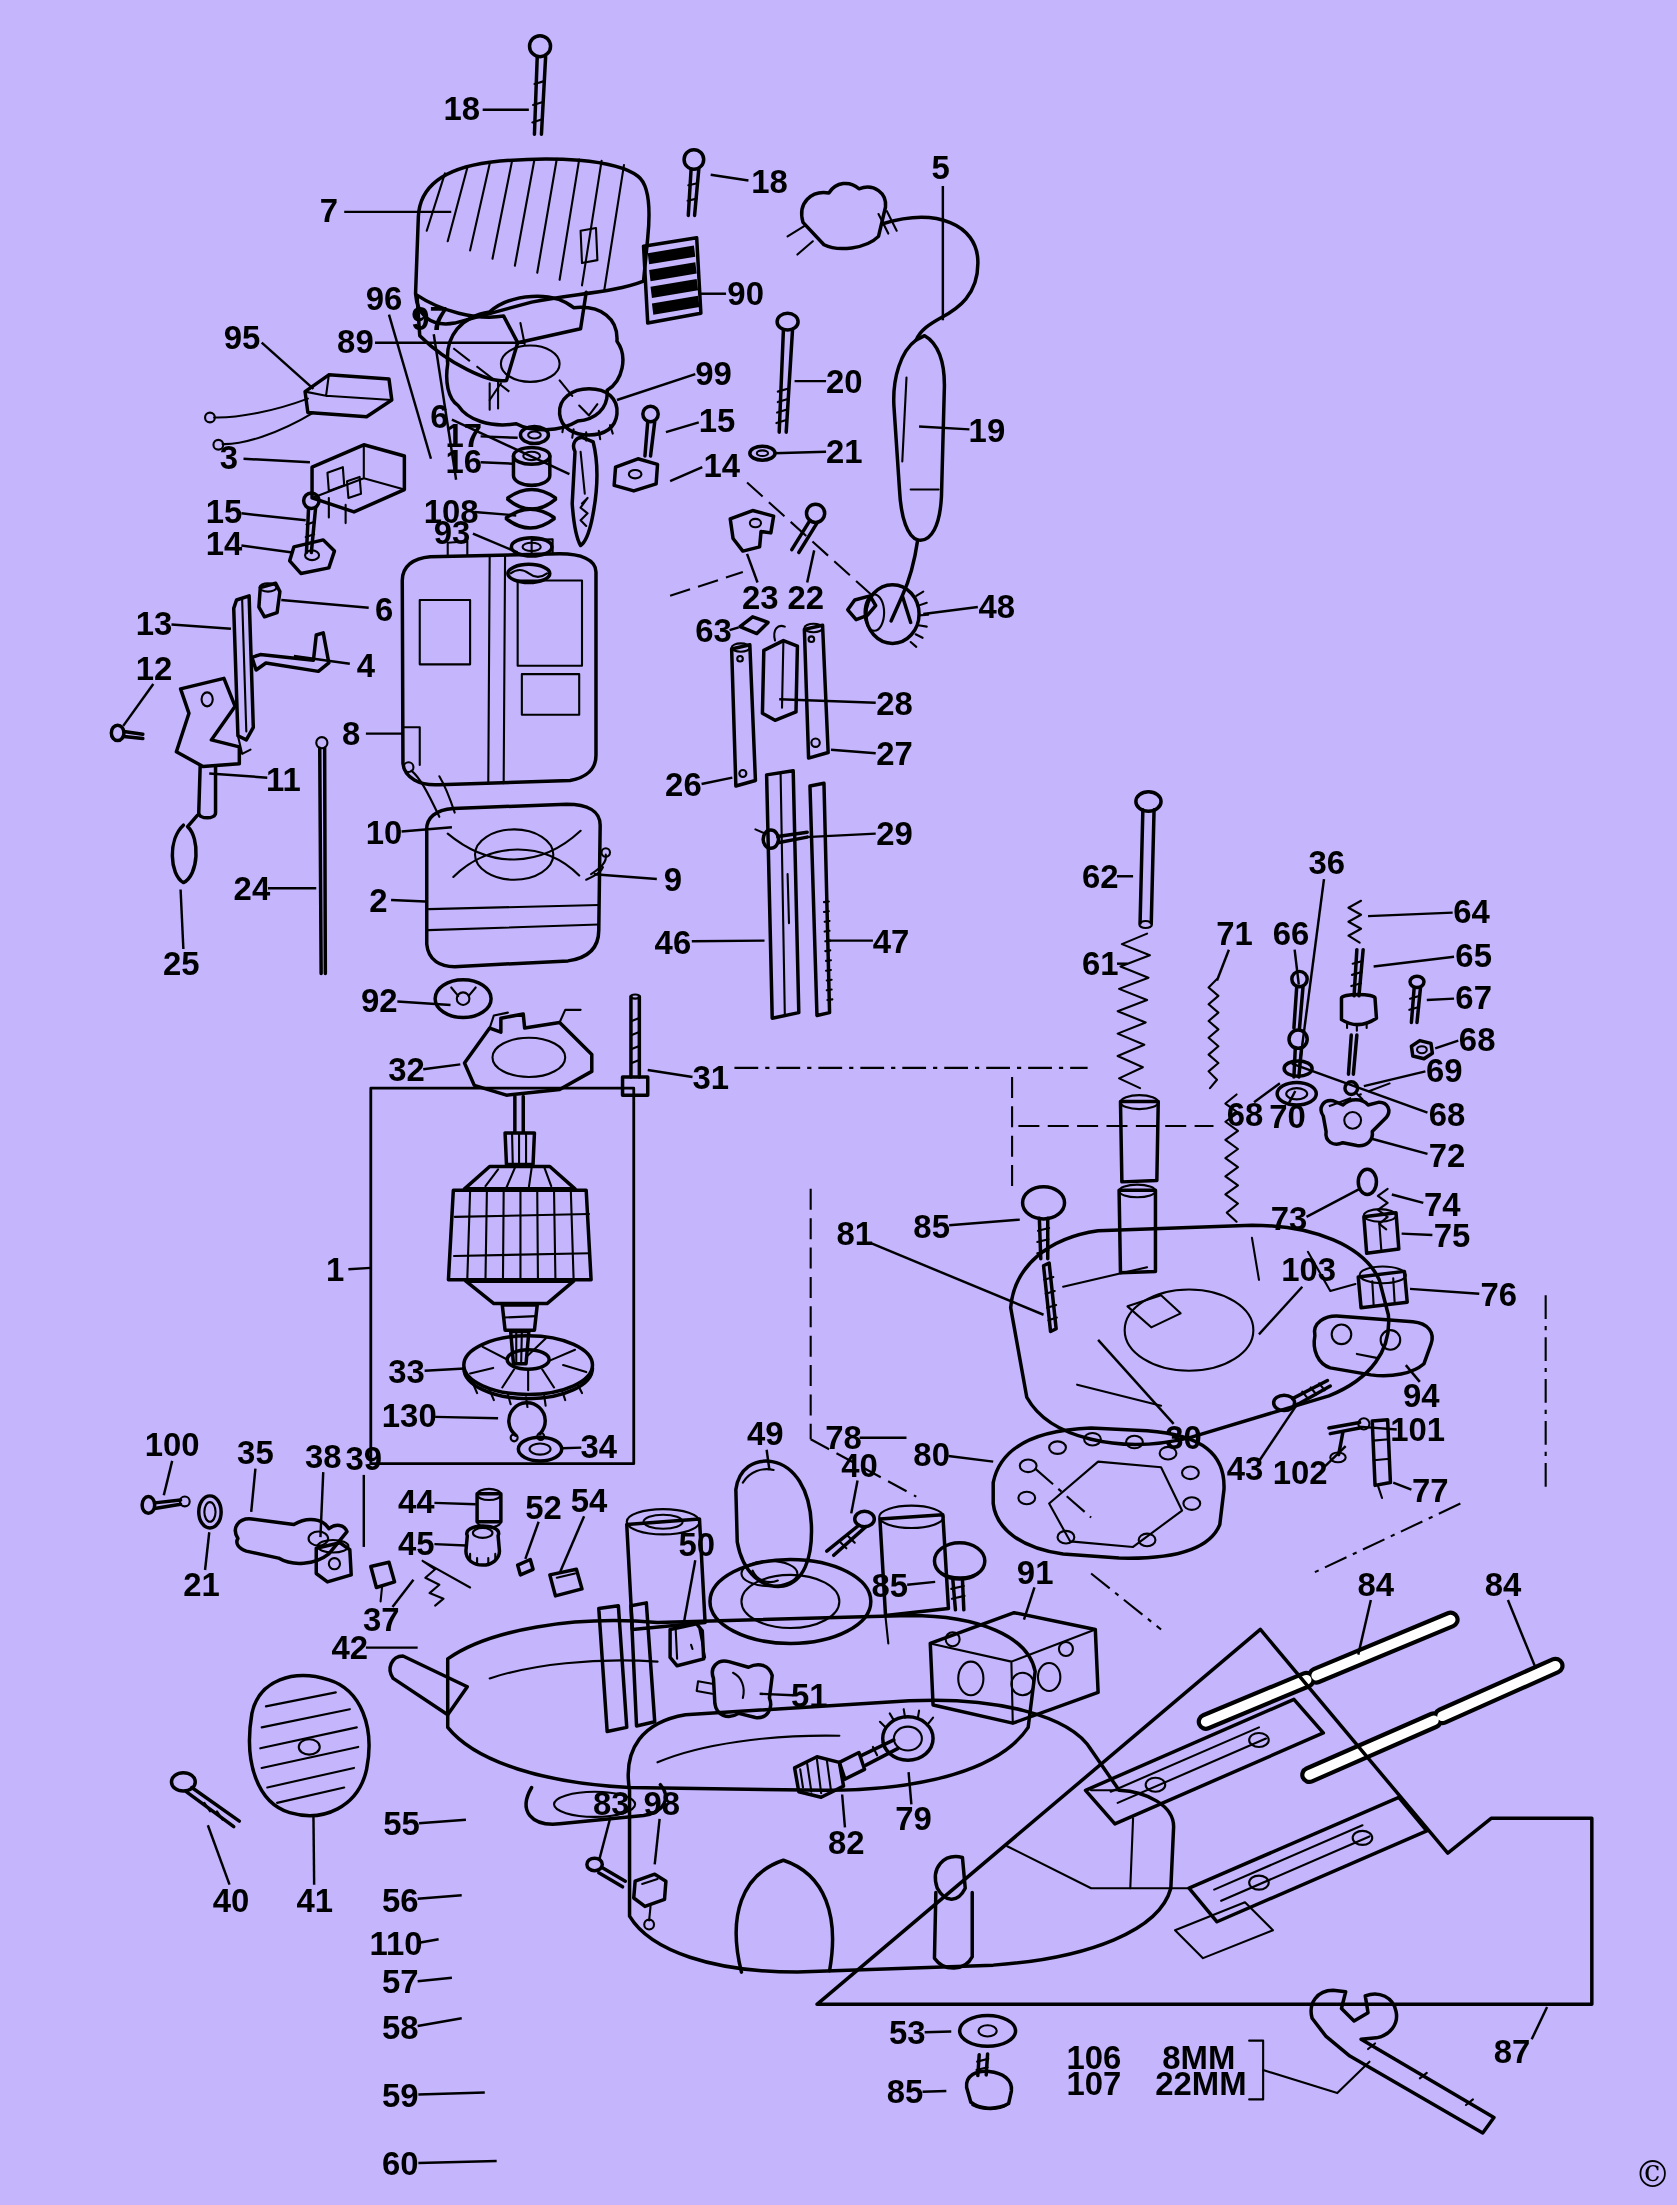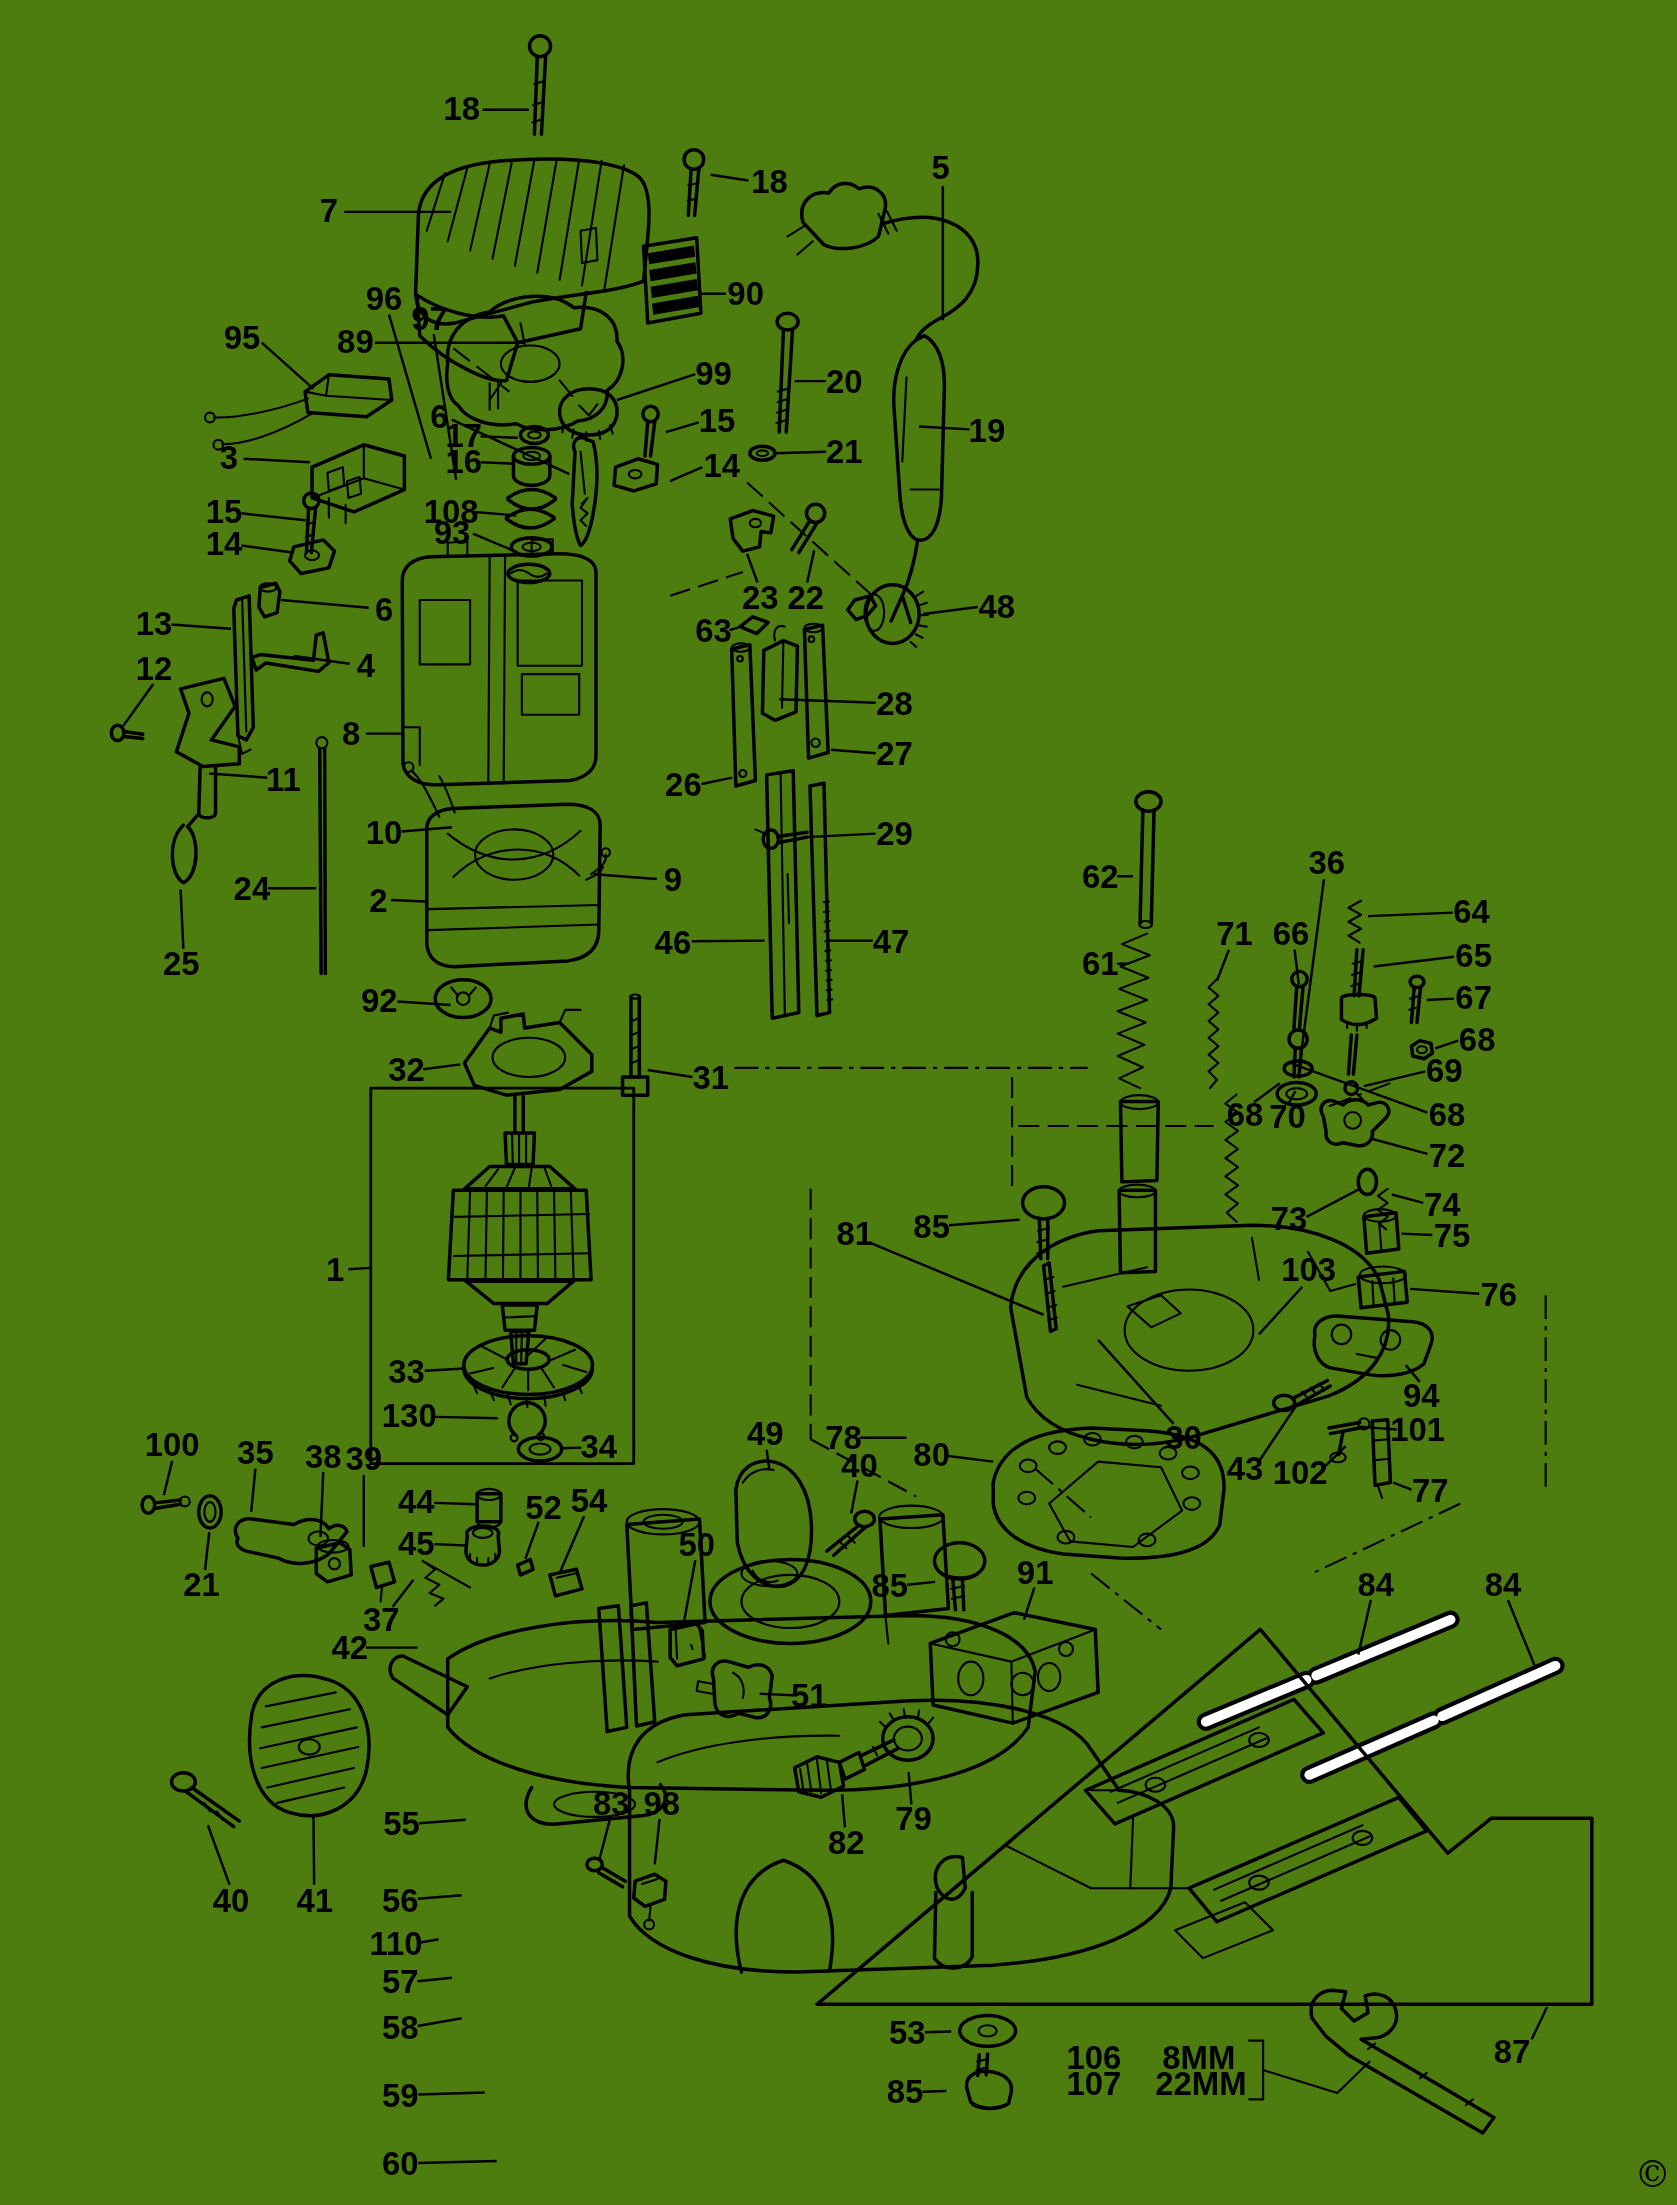--- a/index.html
+++ b/index.html
@@ -1,17 +1,17 @@
 <!DOCTYPE html>
 <html style="font-size:11.2px"><head>
 <meta charset="utf-8">
 <style>
   html,body{margin:0;padding:0;background:#e8e8e8;}
   .page{
-    width:1678px;height:2205px;background:#4d7c0f;position:relative;
+    width:1678px;height:2205px;background:#c4b5fd;position:relative;
     font-family:"Liberation Sans", sans-serif;
   }
   svg{display:block;width:100%;height:100%;}
   .ln{stroke:#000;stroke-width:5;fill:none;stroke-linecap:round;stroke-linejoin:round;}
   .ln2{stroke:#000;stroke-width:3;fill:none;stroke-linecap:round;stroke-linejoin:round;}
   .fillb{fill:#000;stroke:none;}
   .leader{stroke:#000;stroke-width:3.5;fill:none;}
   .dash{stroke:#000;stroke-width:3;fill:none;stroke-dasharray:30 12;}
   .dashdot{stroke:#000;stroke-width:3;fill:none;stroke-dasharray:34 10 6 10;}
   .callout-text{

